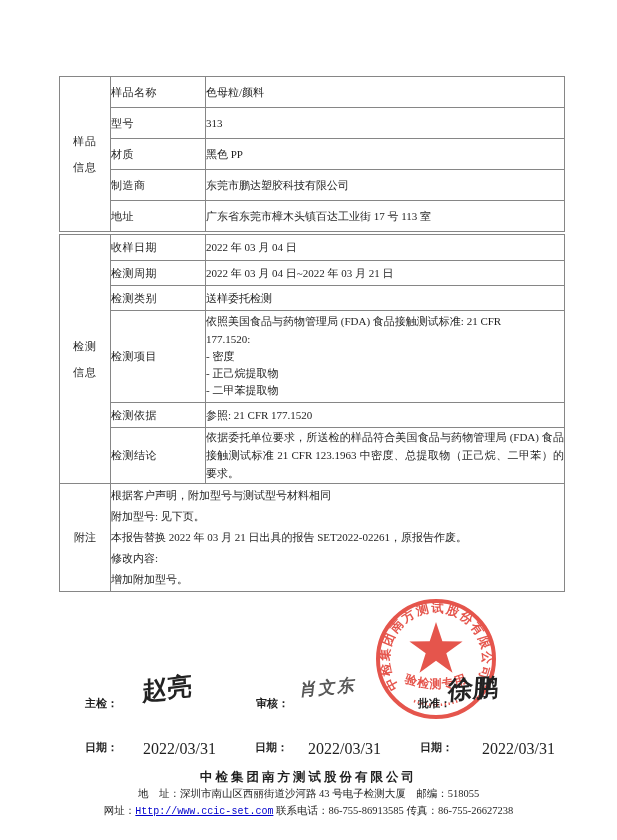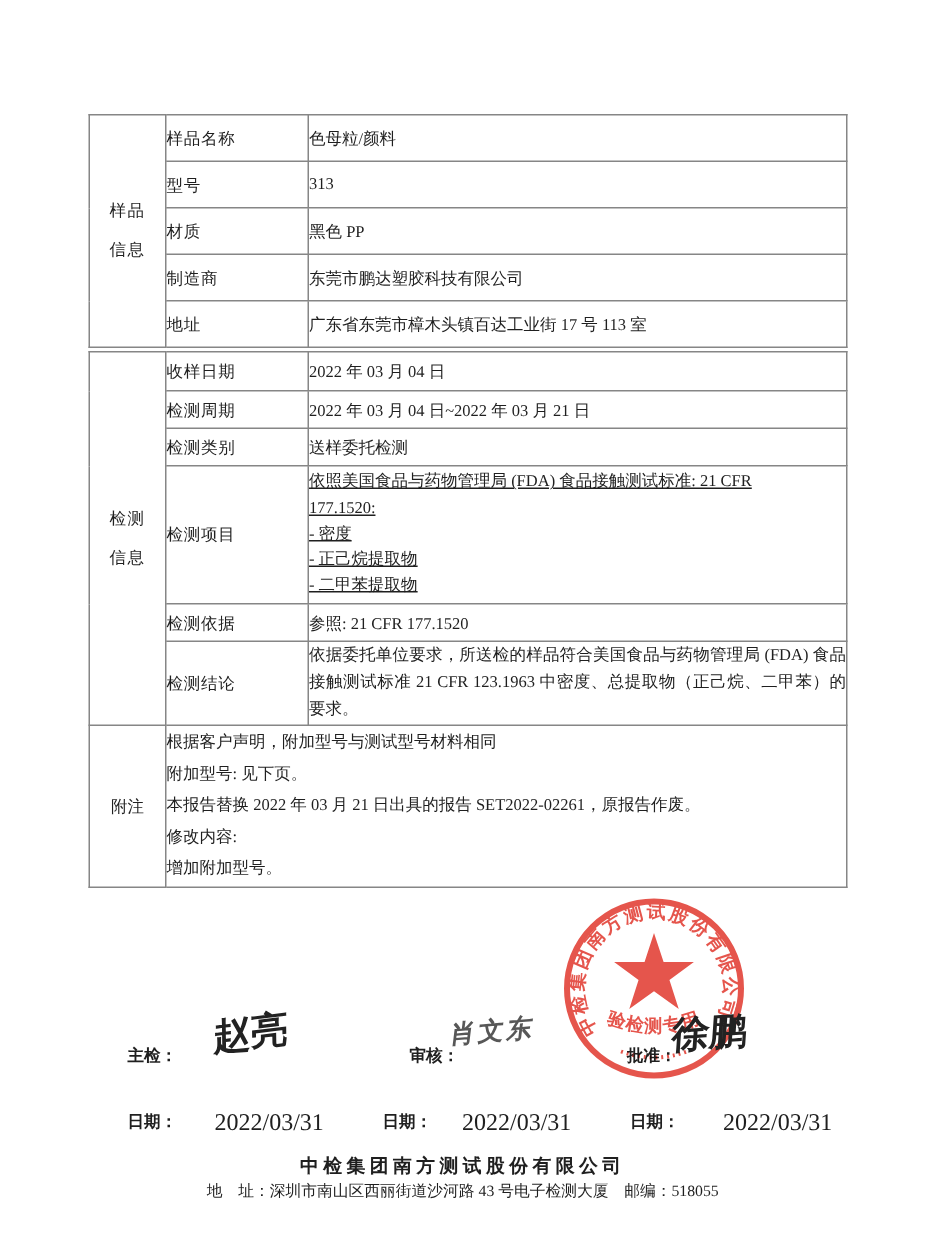--- a/index.html
+++ b/index.html
@@ -20,21 +20,21 @@
   table.sec-table { border-collapse:collapse; width:505px; table-layout:fixed;
                     margin:0 0 2px 0; font-size:11px; }
   table.sec-table td { border:1px solid #868686; padding:0; vertical-align:middle; }
   td.sec { text-align:center; }
   td.sec div { line-height:26px; letter-spacing:1px; }
   td.fld { padding-left:8px; letter-spacing:0.5px; }
   td.val { padding-left:11px; padding-right:6px; }
   tr.h32 { height:32px; } tr.h31 { height:31px; }
   tr.h26 { height:26px; } tr.h25 { height:25px; }
   tr.h92 { height:92px; } tr.h55 { height:55px; } tr.h108 { height:108px; }
-  td.multiline { padding:4px 8px 4px 11px;text-decoration:underline; }
+  td.multiline { padding:4px 8px 4px 11px; }
   td.multiline div { line-height:17.2px; }
   td.conclusion { padding:3px 8px 3px 11px; line-height:18.2px; text-align:justify; }
   td.remarks { padding:2px 8px 2px 11px; }
   td.remarks div { line-height:21px; }
   
   .sign-block { position:absolute; top:660px; left:0; width:510px; height:105px;text-decoration:underline; }
   .sign-block span { position:absolute; white-space:nowrap; }
   .sig-label { font-weight:bold; font-size:11px; }
   .date-val { font-size:16px; }
   .sig-name { font-weight:bold; color:#222; display:inline-block; }
@@ -147,21 +147,21 @@
           <div>增加附加型号。</div>
         </td>
       </tr>
     </tbody>
       </table>
   </div>
 
   <div class="sign-block">
     <span class="sig-label" style="left:85px; top:36px;">主检：</span>
     <span class="sig-name sig-1">赵亮</span>
-    <span class="sig-label" style="left:273px; top:36px;">审核：</span>
+    <span class="sig-label" style="left:256px; top:36px;">审核：</span>
     <span class="sig-name sig-2">肖文东</span>
     <span class="sig-label" style="left:418px; top:36px;">批准：</span>
     <span class="sig-name sig-3">徐鹏</span>
 
     <span class="sig-label" style="left:85px; top:80px;">日期：</span>
     <span class="date-val" style="left:143px; top:80px;">2022/03/31</span>
     <span class="sig-label" style="left:255px; top:80px;">日期：</span>
     <span class="date-val" style="left:308px; top:80px;">2022/03/31</span>
     <span class="sig-label" style="left:420px; top:80px;">日期：</span>
     <span class="date-val" style="left:482px; top:80px;">2022/03/31</span>
@@ -180,15 +180,20 @@
     </text>
     <text font-size="12" font-weight="bold" fill="#e23d33" letter-spacing="1" text-anchor="middle" font-family="Liberation Serif, DejaVu Serif, serif">
       <textPath href="#arcMid" startOffset="50%">检验检测专用章</textPath>
     </text>
     <path d="M 40 104 Q 62 112 84 104" fill="none" stroke="#e23d33" stroke-width="2.6" stroke-dasharray="1.3,2.6"></path>
   </svg>
 
   <div class="footer">
     <div class="f1">中检集团南方测试股份有限公司</div>
     <div class="f2">地　址：深圳市南山区西丽街道沙河路 43 号电子检测大厦　邮编：518055</div>
+    <div class="f3">
+      <span>网址：</span><a href="#">Http://www.ccic-set.com</a>
+      <span>联系电话：86-755-86913585</span>
+      <span>传真：86-755-26627238</span>
+    </div>
   </div>
 
 </div>
 
 </body></html>

